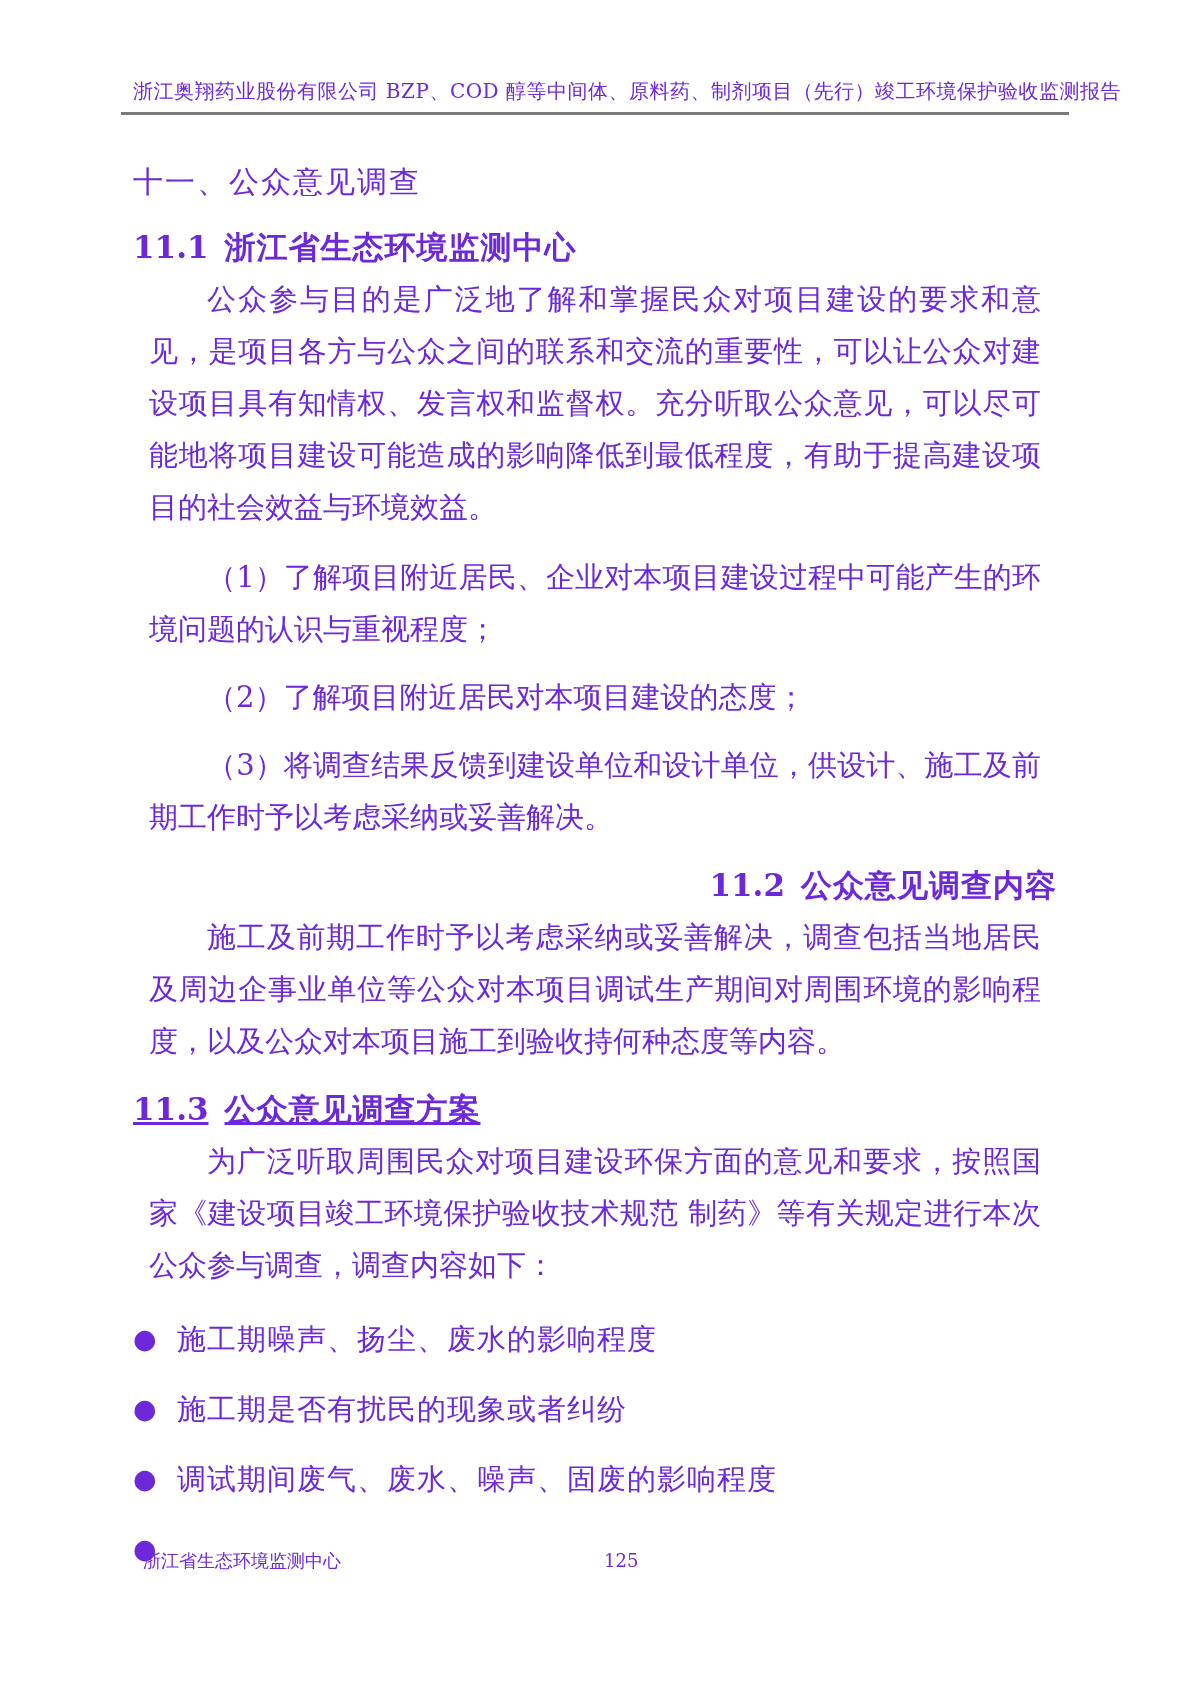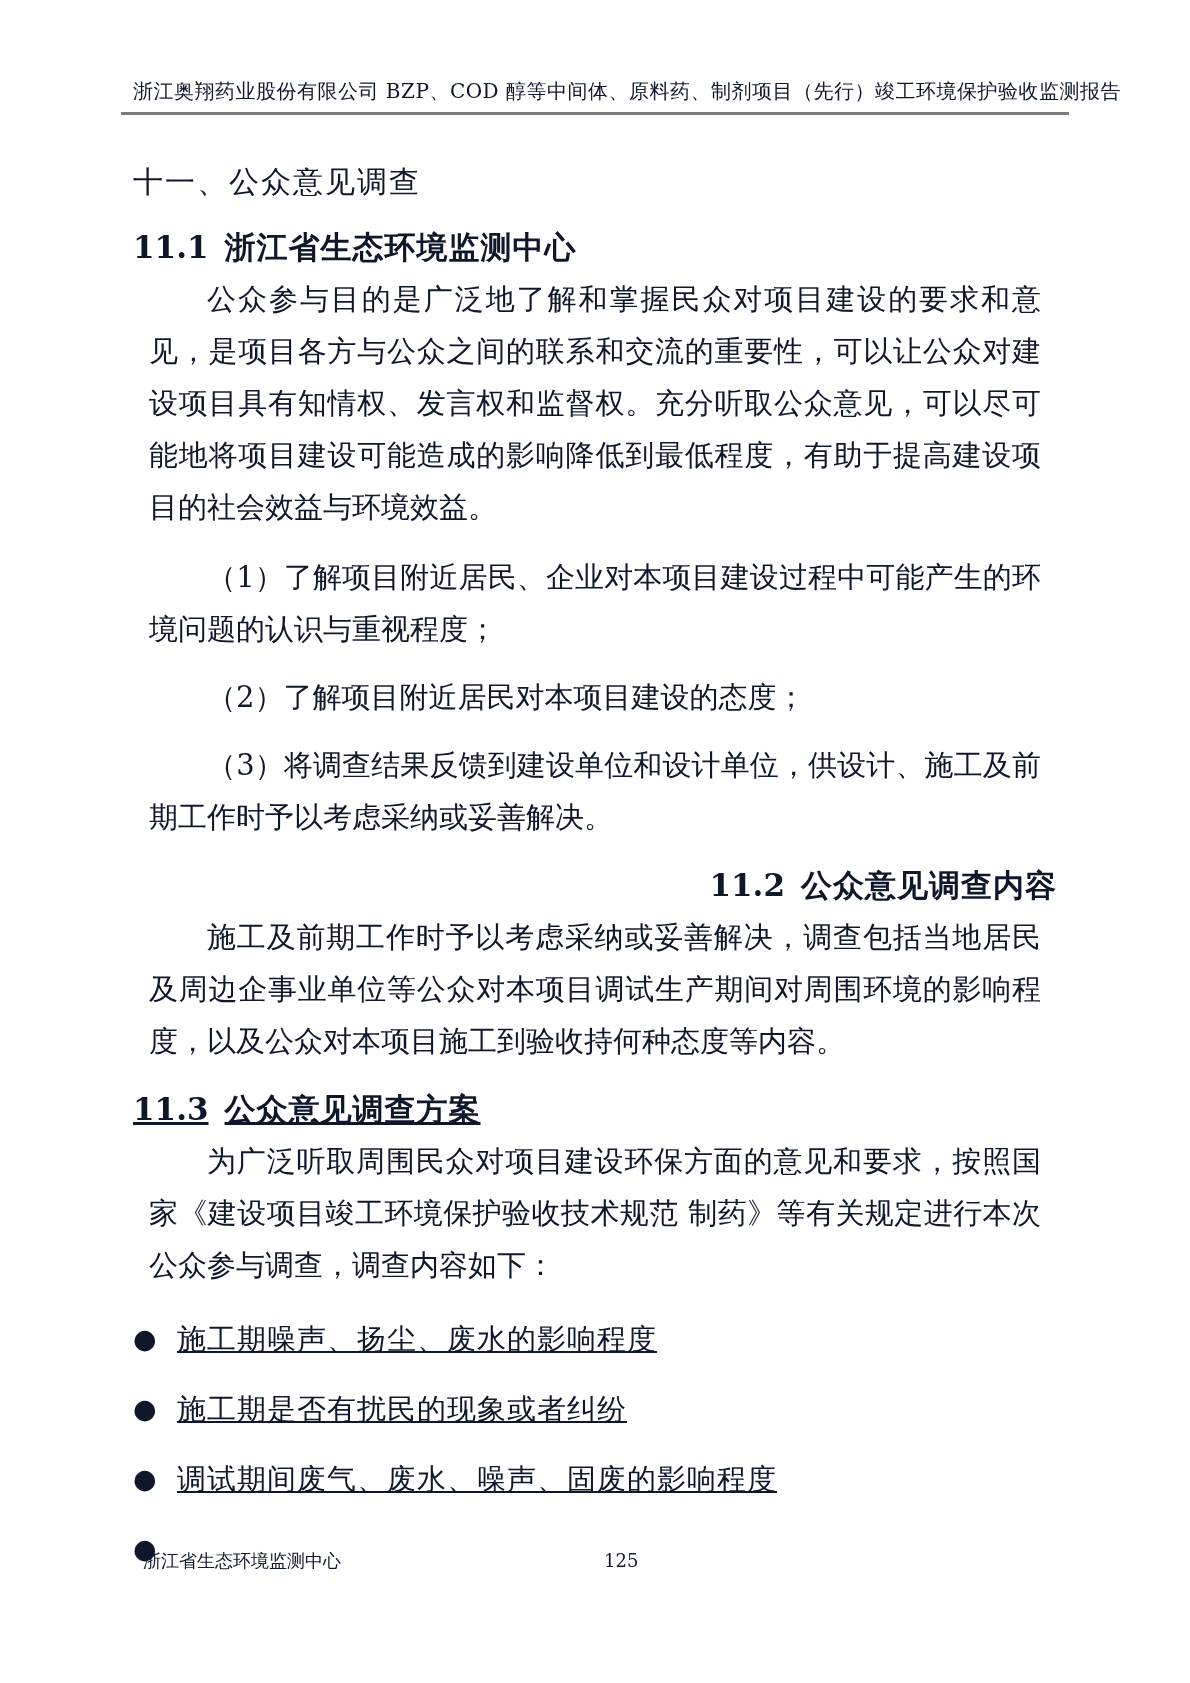--- a/index.html
+++ b/index.html
@@ -3,21 +3,21 @@
 <meta charset="utf-8">
 <style>
   html,body{margin:0;padding:0;background:#e9e9e9;}
   .page{
     position:relative;
     width:1190px;height:1683px;
     margin:0 auto;
     background:#ffffff;
     overflow:hidden;
     font-family:"DejaVu Serif","Liberation Serif",serif;
-    color:#0f172a;
+    color:#6d28d9;
   }
   .content{
     width:924px;
     margin:0 auto;
     padding-top:78px;
   }
   .doc-header{
     text-align:center;
     font-size:20px;
     line-height:26px;
@@ -72,21 +72,20 @@
   }
   .bullet-item + .bullet-item{margin-top:18px;}
   .bullet-marker{
     font-size:27px;
     line-height:52px;
     width:44px;
     flex:0 0 44px;
   }
   .bullet-text{
     letter-spacing:1px;
-    text-decoration:underline;
   }
   .doc-footer{
     position:absolute;
     top:1548px;
     left:4px;
     width:1190px;
     height:30px;
     font-size:18px;
     line-height:26px;
   }

